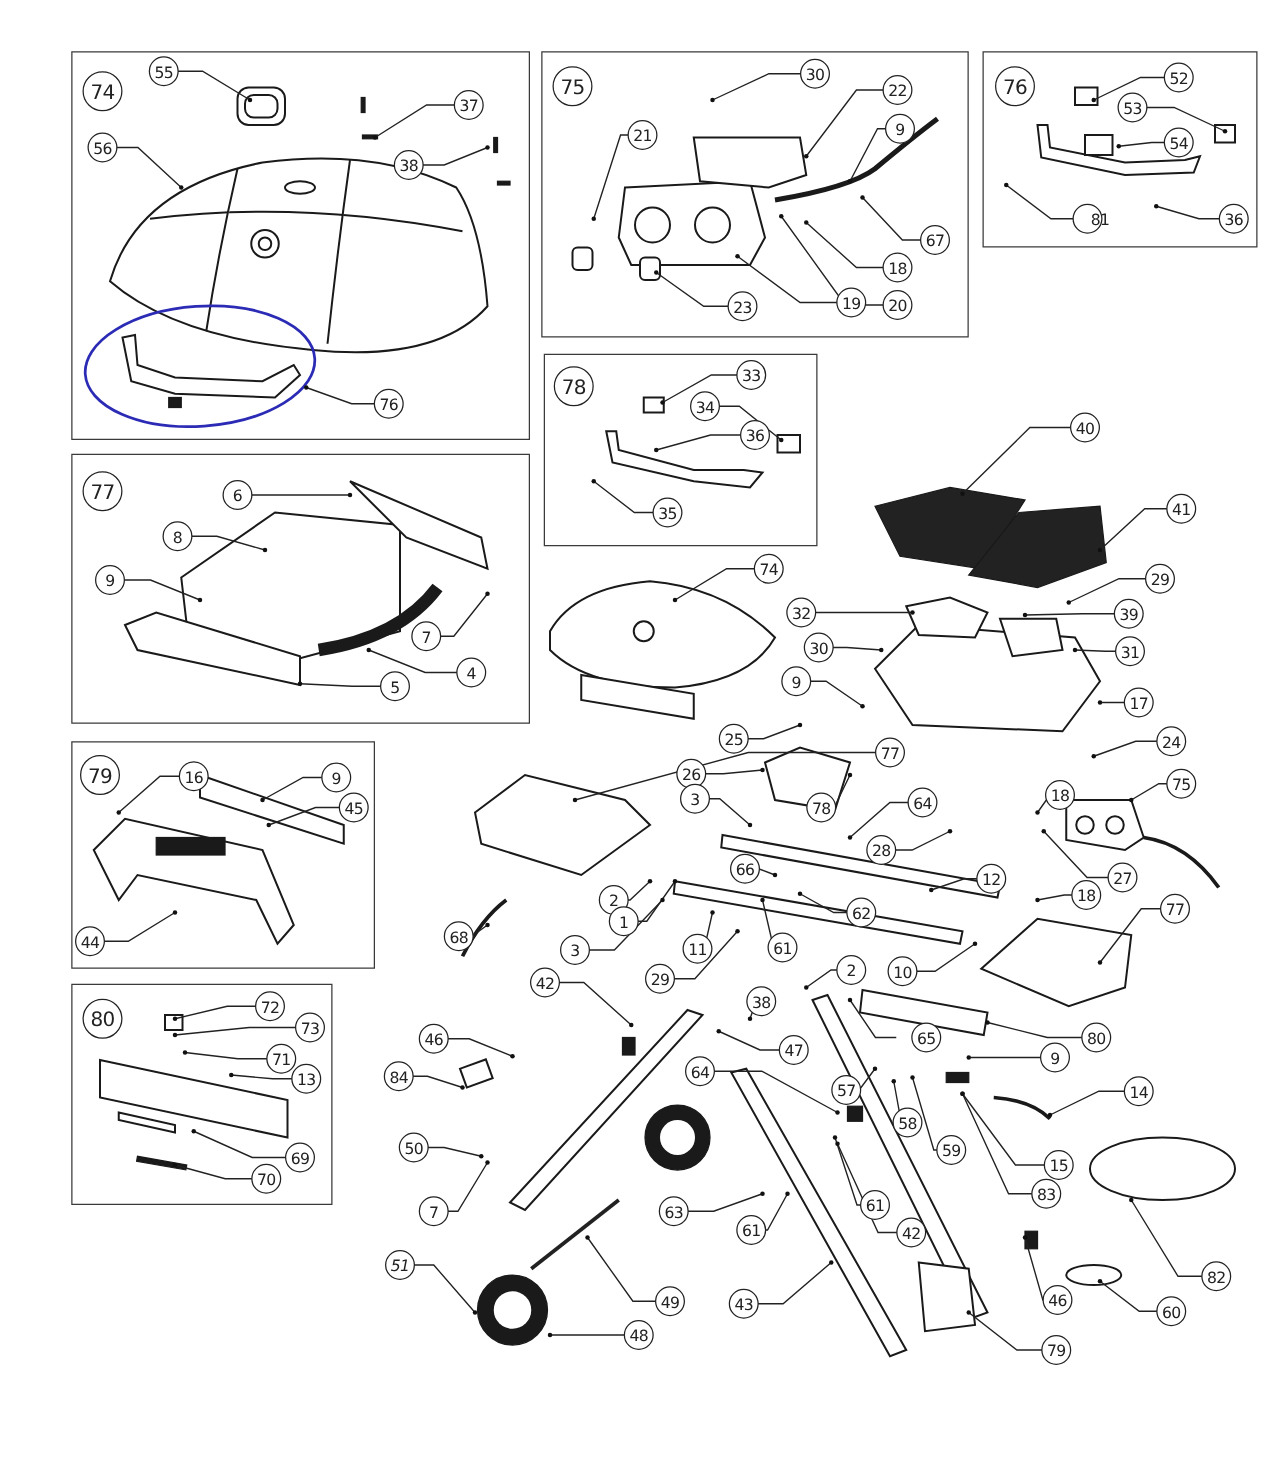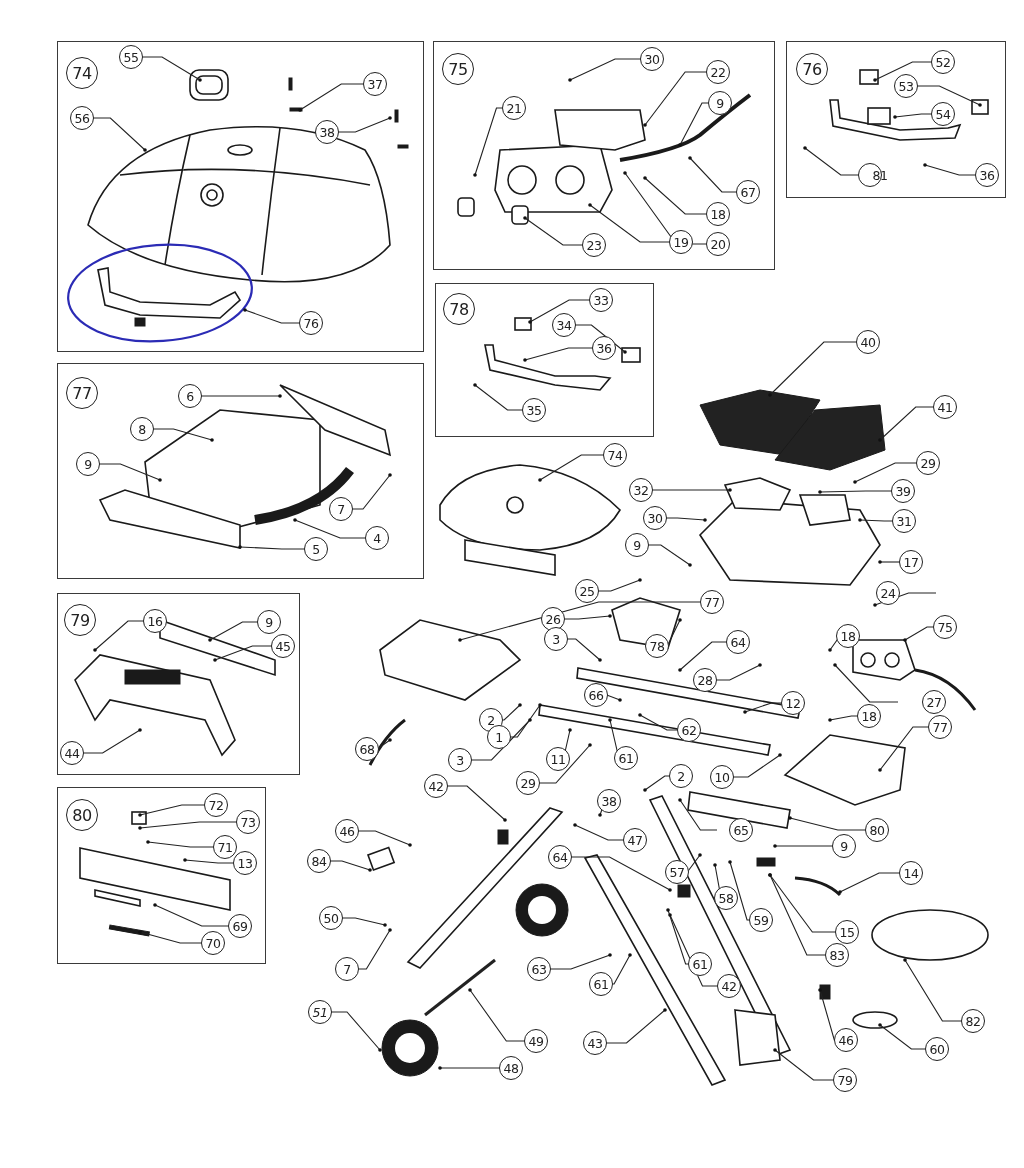--- a/index.html
+++ b/index.html
@@ -422,29 +422,29 @@
       <div class="callout" style="left: 933px; top: 395px;">41</div>
       <div class="callout" style="left: 603px; top: 443px;">74</div>
       <div class="callout" style="left: 916px; top: 451px;">29</div>
       <div class="callout" style="left: 629px; top: 478px;">32</div>
       <div class="callout" style="left: 891px; top: 479px;">39</div>
       <div class="callout" style="left: 643px; top: 506px;">30</div>
       <div class="callout" style="left: 892px; top: 509px;">31</div>
       <div class="callout" style="left: 625px; top: 533px;">9</div>
       <div class="callout" style="left: 899px; top: 550px;">17</div>
       <div class="callout" style="left: 575px; top: 579px;">25</div>
-      <div class="callout" style="left: 876px; top: 581px;">24</div>
+      <div class="callout" style="left: 925px; top: 581px;">24</div>
       <div class="callout" style="left: 541px; top: 607px;">26</div>
       <div class="callout" style="left: 836px; top: 624px;">18</div>
       <div class="callout" style="left: 933px; top: 615px;">75</div>
       <div class="callout" style="left: 700px; top: 590px;">77</div>
       <div class="callout" style="left: 544px; top: 627px;">3</div>
       <div class="callout" style="left: 726px; top: 630px;">64</div>
       <div class="callout" style="left: 645px; top: 634px;">78</div>
-      <div class="callout" style="left: 886px; top: 690px; margin-left: 36px;">27</div>
+      <div class="callout" style="left: 886px; top: 690px;">27</div>
       <div class="callout" style="left: 693px; top: 668px;">28</div>
       <div class="callout" style="left: 584px; top: 683px;">66</div>
       <div class="callout" style="left: 781px; top: 691px;">12</div>
       <div class="callout" style="left: 479px; top: 708px;">2</div>
       <div class="callout" style="left: 677px; top: 718px;">62</div>
       <div class="callout" style="left: 487px; top: 725px;">1</div>
       <div class="callout" style="left: 857px; top: 704px;">18</div>
       <div class="callout" style="left: 355px; top: 737px;">68</div>
       <div class="callout" style="left: 546px; top: 747px;">11</div>
       <div class="callout" style="left: 614px; top: 746px;">61</div>

